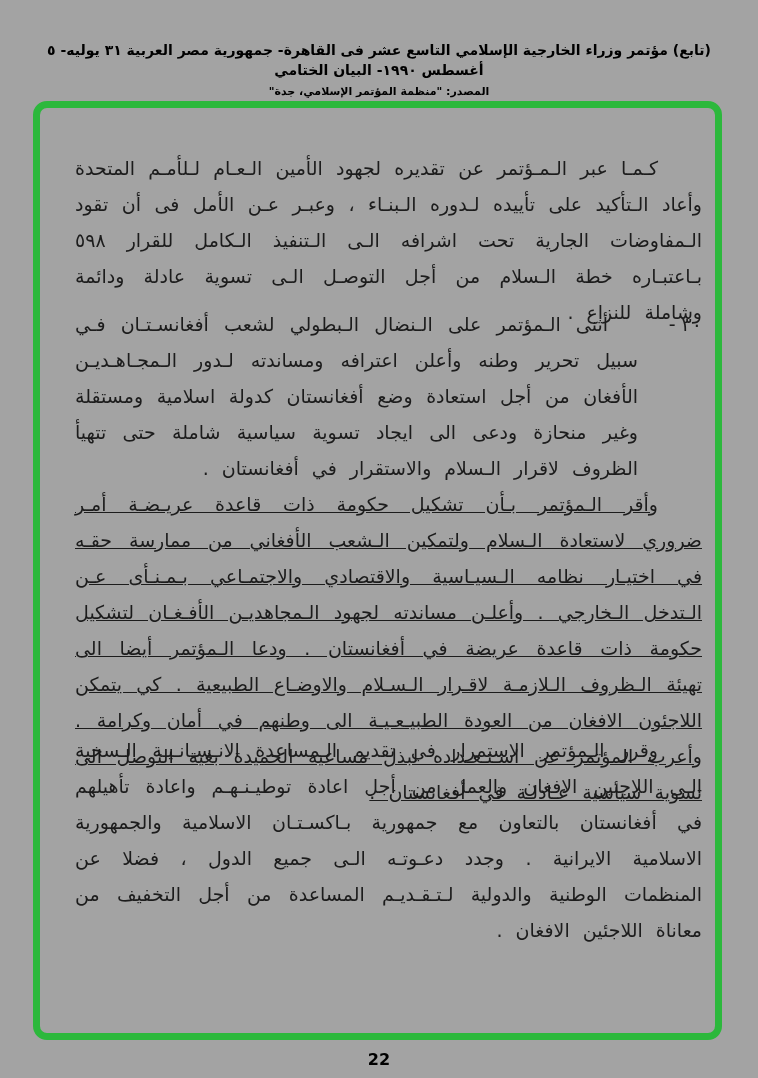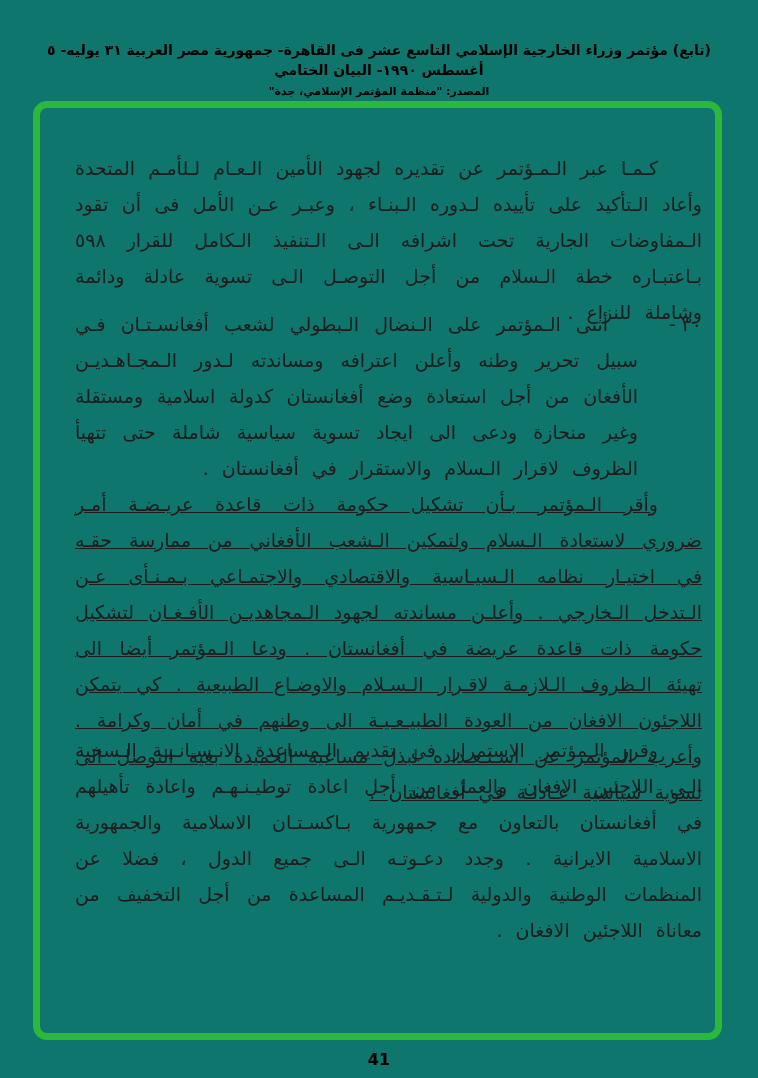--- a/index.html
+++ b/index.html
@@ -5,21 +5,21 @@
   html, body {
     margin: 0;
     padding: 0;
     background: #ffffff;
     font-family: "DejaVu Sans", sans-serif;
   }
   .page {
     position: relative;
     width: 758px;
     height: 1078px;
-    background: #0f766e;
+    background: #a3a3a3;
     overflow: hidden;
   }
   .header {
     position: absolute;
     top: 40px;
     left: 14px;
     right: 14px;
     text-align: center;
     direction: rtl;
     color: #000000;
@@ -115,15 +115,15 @@
 
   <div class="para-row">
     <div class="item-number">٣٠ -</div>
     <div class="item-text">أثنى الـمؤتمر على الـنضال الـبطولي لشعب أفغانسـتـان فـي سبيل تحرير وطنه وأعلن اعترافه ومساندته لـدور الـمجـاهـديـن الأفغان من أجل استعادة وضع أفغانستان كدولة اسلامية ومستقلة وغير منحازة ودعى الى ايجاد تسوية سياسية شاملة حتى تتهيأ الظروف لاقرار الـسلام والاستقرار في أفغانستان .</div>
   </div>
 
   <div class="body-text para-3">وأقر الـمؤتمر بـأن تشكيل حكومة ذات قاعدة عريـضـة أمـر ضروري لاستعادة الـسلام ولتمكين الـشعب الأفغاني من ممارسة حقـه في اختيـار نظامه الـسيـاسية والاقتصادي والاجتمـاعي بـمـنـأى عـن الـتدخل الـخارجي . وأعلـن مساندته لجهود الـمجاهديـن الأفـغـان لتشكيل حكومة ذات قاعدة عريضة في أفغانستان . ودعا الـمؤتمر أيضا الى تهيئة الـظروف الـلازمـة لاقـرار الـسـلام والاوضـاع الطبيعية . كي يتمكن اللاجئون الافغان من العودة الطبيـعـيـة الى وطنهم في أمان وكرامة . وأعرب المؤتمر عن اسـتـعـداده لبذل مساعيه الحميدة بغية التوصل الى تسوية سياسية عـادلـة في أفغانستان .</div>
 
   <div class="body-text para-4">وقرر الـمؤتمر الاستمرار في تقديم الـمساعدة الانـسـانـيـة الـسخية الـى اللاجئين الافغان والعمل من أجل اعادة توطيـنـهـم واعادة تأهيلهم في أفغانستان بالتعاون مع جمهورية بـاكسـتـان الاسلامية والجمهورية الاسلامية الايرانية . وجدد دعـوتـه الـى جميع الدول ، فضلا عن المنظمات الوطنية والدولية لـتـقـديـم المساعدة من أجل التخفيف من معاناة اللاجئين الافغان .</div>
 
-  <div class="page-number">41</div>
+  <div class="page-number">22</div>
 
 </div>
 
 </body></html>

